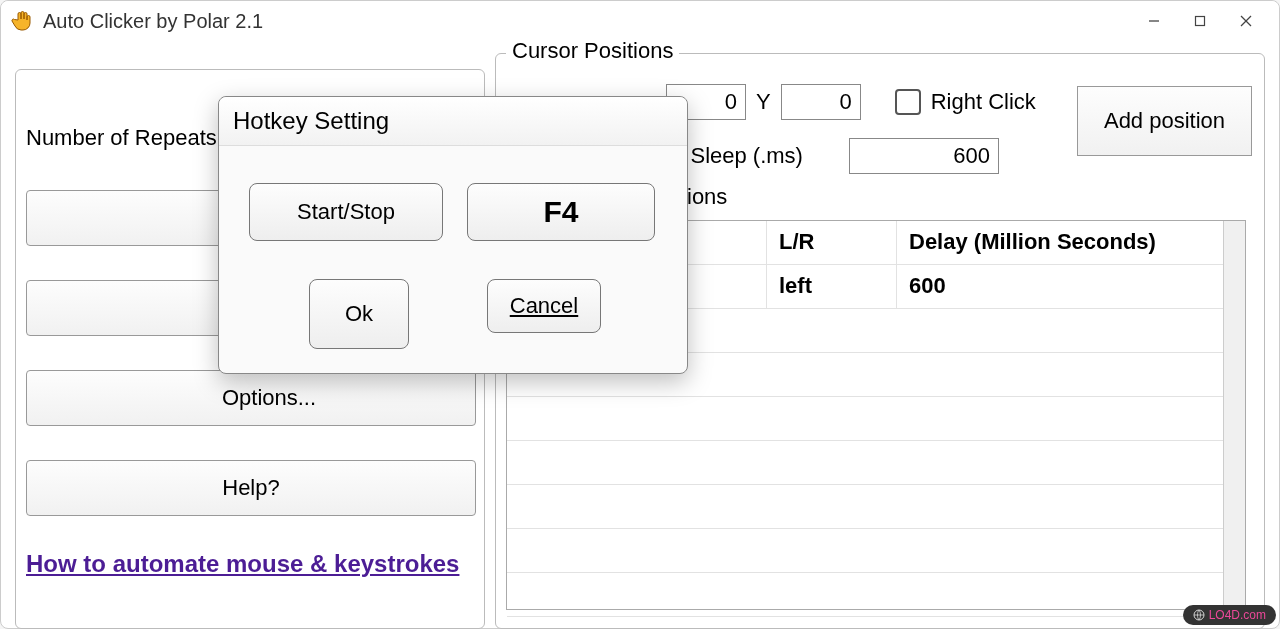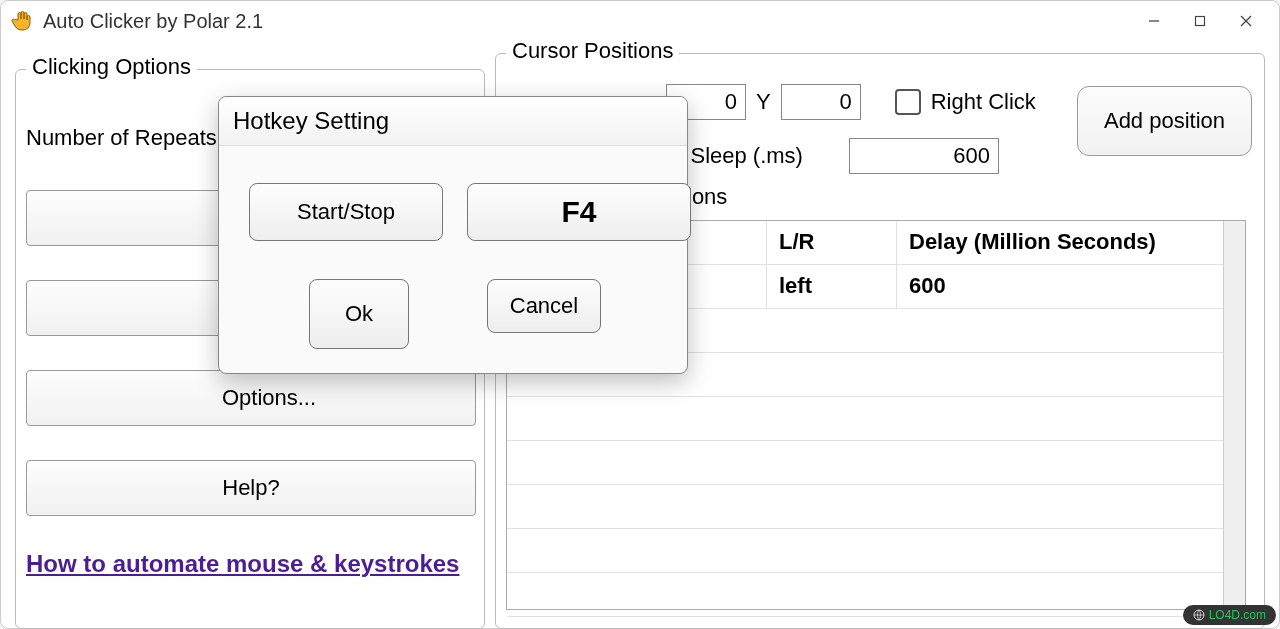--- a/index.html
+++ b/index.html
@@ -118,21 +118,21 @@
       width: 26px; height: 26px;
       border: 2px solid #555;
       border-radius: 4px;
       display: inline-block;
     }
     .addbtn {
       position: absolute;
       right: 12px; top: 32px;
       width: 175px; height: 70px;
       border: 1px solid #999;
-      border-radius: 12px;
+      border-radius: 0;
       background: linear-gradient(#fdfdfd,#f1f1f1);
       font-size: 22px;
       cursor: pointer;
     }
     .grid {
       position: absolute;
       left: 10px; top: 166px;
       width: 740px; height: 390px;
       border: 1px solid #aaa;
       background: #fff;
@@ -174,29 +174,29 @@
     }
     .mbtn {
       position: absolute;
       border: 1px solid #777;
       background: linear-gradient(#fdfdfd,#eee);
       border-radius: 8px;
       font-size: 22px;
       cursor: pointer;
     }
     #mbtn-ss { left: 30px; top: 86px; width: 194px; height: 58px; }
-    #mbtn-hk { left: 248px; top: 86px; width: 224px; height: 58px; font-size: 30px; font-weight: 600; }
+    #mbtn-hk { left: 248px; top: 86px; width: 188px; height: 58px; font-size: 30px; font-weight: 600; }
     #mbtn-ok { left: 90px; top: 182px; width: 100px; height: 70px; }
-    #mbtn-cancel { left: 268px; top: 182px; width: 114px; height: 54px; }
+    #mbtn-cancel { left: 268px; top: 182px; width: 114px; height: 54px; text-decoration: underline; }
 
     .watermark {
       position: absolute;
       right: 4px; bottom: 4px;
       background: #333;
-      color: #22c55e;
+      color: #ec4899;
       font-size: 12px;
       padding: 3px 10px;
       border-radius: 10px;
       display: flex; align-items: center; gap: 4px;
     }
     .watermark svg { opacity: .8; }
   </style>
 </head>
 <body>
 
@@ -225,21 +225,20 @@
             <line x1="1" y1="1" x2="11" y2="11" stroke="#444" stroke-width="1.3"></line>
             <line x1="11" y1="1" x2="1" y2="11" stroke="#444" stroke-width="1.3"></line>
           </svg>
       </div>
     </div>
   </div>
 
   <div class="content">
 
     <div class="groupbox group-left">
-      <span class="legend">Clicking Options</span>
       <span id="lbl-repeats" class="label">Number of Repeats</span>
       <button id="btn-start" class="bigbtn">Start c</button>
       <button id="btn-stop" class="bigbtn">Stop c</button>
       <button id="btn-options" class="bigbtn">Options...</button>
       <button id="btn-help" class="bigbtn">Help?</button>
       <a class="link">How to automate mouse &amp; keystrokes</a>
     </div>
 
     <div class="groupbox group-right">
       <span class="legend">Cursor Positions</span>

